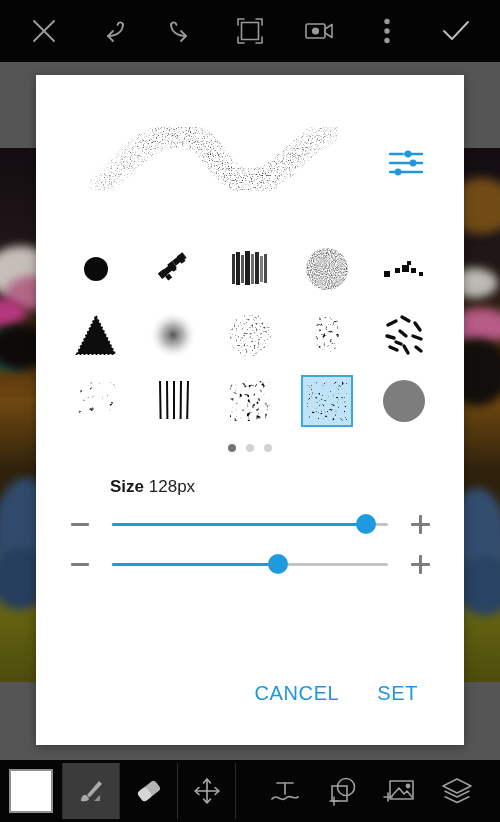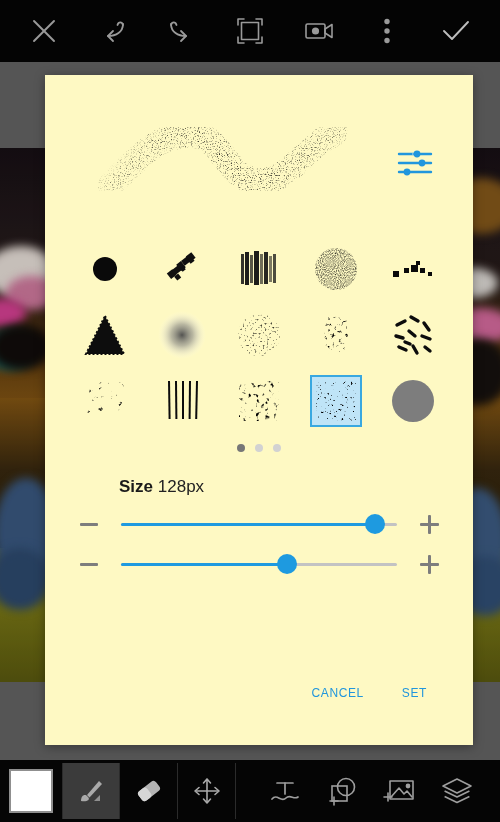--- a/index.html
+++ b/index.html
@@ -79,26 +79,25 @@
   .scrim {
     position:absolute; inset:0;
     background: rgba(0,0,0,0.18);
   }
 
   
   .dialog {
     position: absolute;
     left: 36px; top: 75px;
     width: 428px; height: 670px;
-    background: #fef9c3;
+    background: #ffffff;
     z-index: 20;
     box-shadow: 0 2px 10px rgba(0,0,0,0.35);
     display: flex;
     flex-direction: column;
-    margin-left: 9px;
   }
 
   
   .preview {
     position: relative;
     height: 157px;
     flex: 0 0 auto;
   }
   .preview-stroke {
     position: absolute;
@@ -211,21 +210,21 @@
     margin-top: auto;
     display: flex;
     justify-content: flex-end;
     align-items: center;
     gap: 26px;
     padding: 0 40px 26px 0;
     height: 78px;
   }
   .act-btn {
     color: #2196dd;
-    font-size: 12px;
+    font-size: 20px;
     letter-spacing: 0.6px;
     background: none; border: none;
     font-family: "Liberation Sans", sans-serif;
     cursor: pointer;
     padding: 8px 6px;
   }
 
   
   .bottombar {
     position: absolute;

